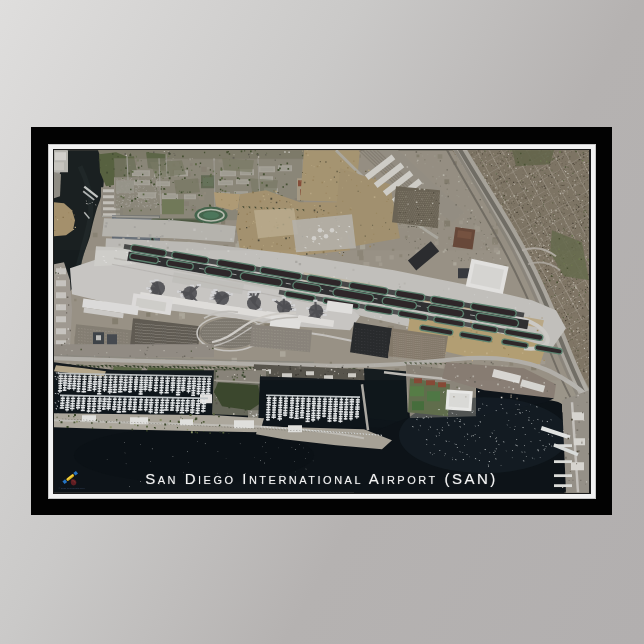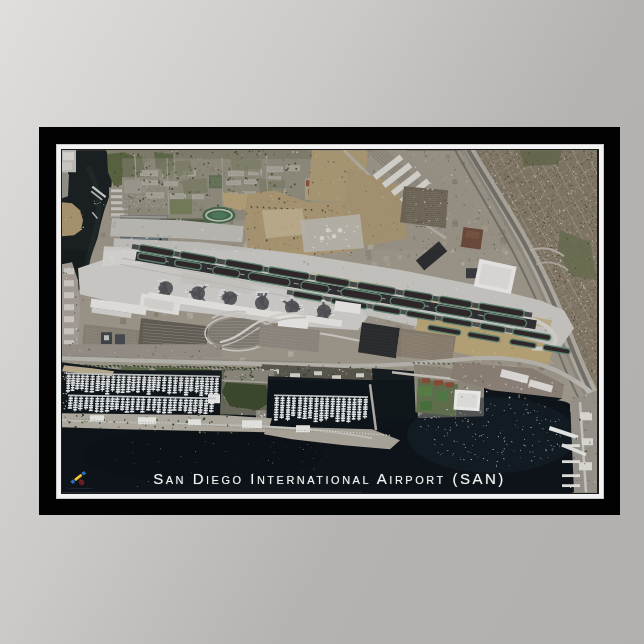--- a/index.html
+++ b/index.html
@@ -4,21 +4,21 @@
 <style>
 html,body{margin:0;padding:0;width:644px;height:644px;overflow:hidden;background:#c9c6c4;}
 #wall{position:absolute;left:0;top:0;width:644px;height:644px;
 background:linear-gradient(119deg,#dfdedd 0%,#cac9c8 36%,#b5b2b1 64%,#b2afaf 100%);}
 #frame{position:absolute;left:31px;top:127px;width:581px;height:388px;background:#020202;}
 #mat{position:absolute;left:48px;top:144px;width:547.5px;height:354.5px;background:#f2f2f2;
 box-shadow:inset 0 0 0 1px #c8c8c8;}
 #photoline{position:absolute;left:52.5px;top:148.5px;width:538.5px;height:345.5px;background:#1d1d1d;}
 #photo{position:absolute;left:54px;top:150px;width:535px;height:343px;}
 #photo svg{display:block;filter:blur(0.3px);}
-#poster{position:absolute;left:8px;top:0;width:544px;height:644px;filter:blur(0.33px);}
+#poster{position:absolute;left:0;top:0;width:544px;height:644px;filter:blur(0.33px);}
 #title{position:absolute;left:54px;top:470px;width:535px;text-align:center;
 font-family:"Liberation Sans",sans-serif;font-variant:small-caps;font-weight:normal;
 font-size:15px;letter-spacing:2.5px;color:#f2f2f2;text-shadow:0 0 1px rgba(240,240,240,0.5);}
 </style>
 </head>
 <body>
 
 <div id="wall"></div>
 
 <div id="poster">

